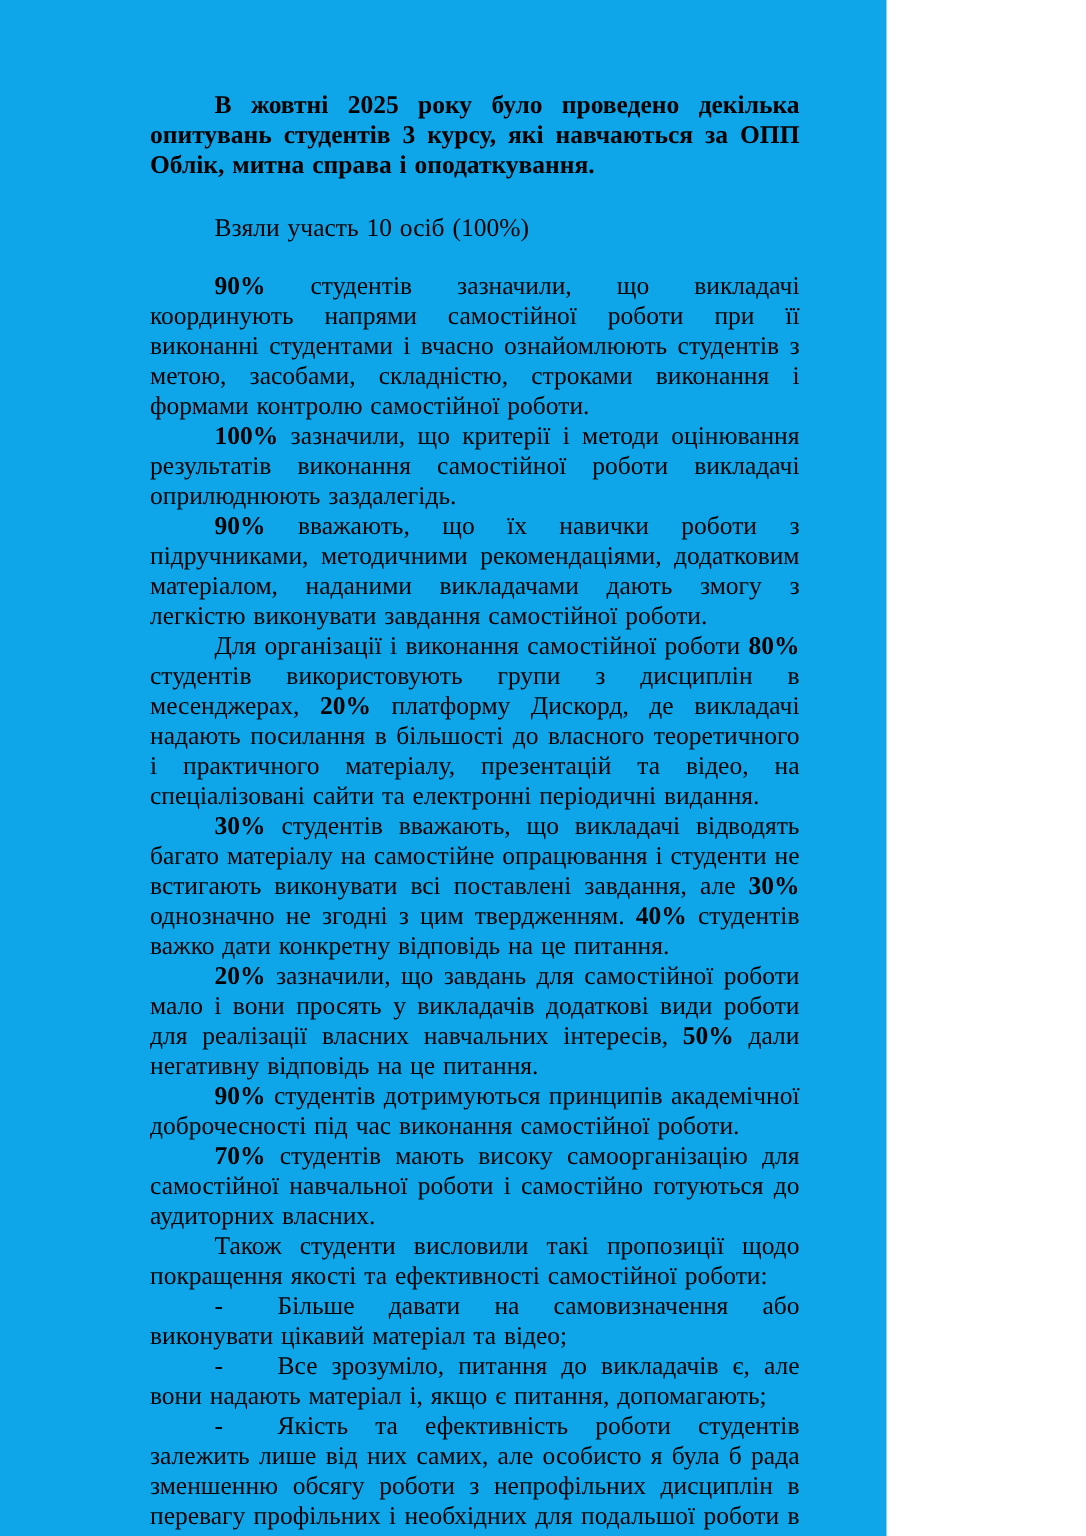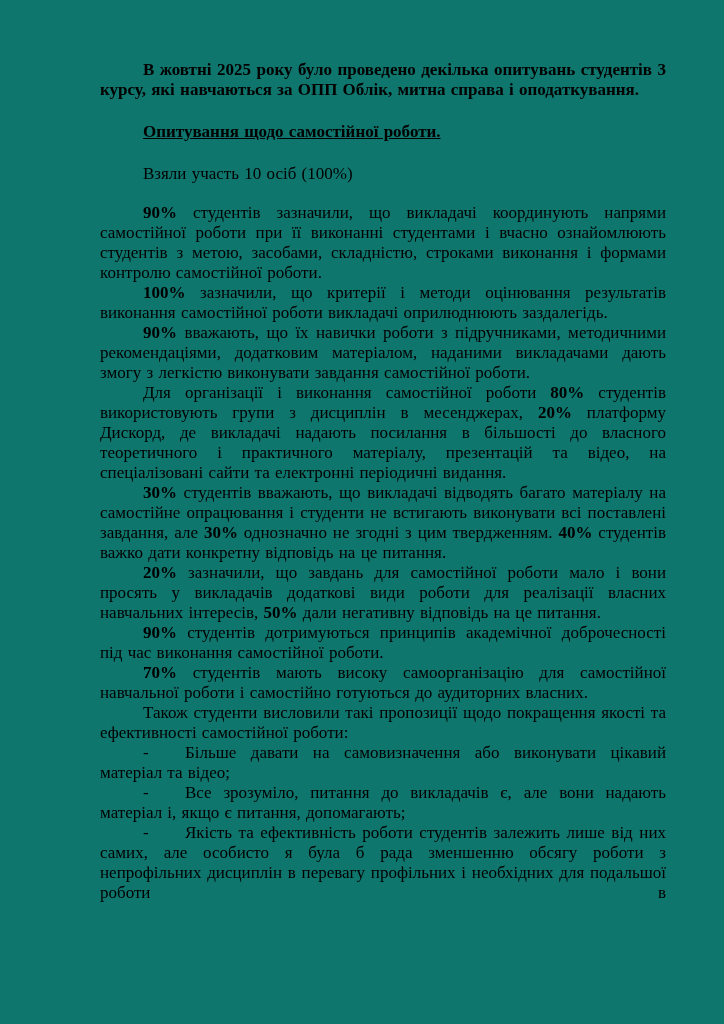--- a/index.html
+++ b/index.html
@@ -9,24 +9,24 @@
   }
   body {
     width: 724px;
     height: 1024px;
     overflow: hidden;
     font-family: "Liberation Serif", "DejaVu Serif", serif;
     color: #000000;
   }
   .page {
     box-sizing: border-box;
-    width: 724px;
+    width: 591px;
     height: 1024px;
     padding: 60px 58px 0 100px;
-    background: #0f766e;
+    background: #0ea5e9;
   }
   .para {
     margin: 0;
     font-size: 17px;
     line-height: 20px;
     text-align: justify;
     text-indent: 43px;
     word-spacing: 1px;
   }
   .para .b { font-weight: bold; }
@@ -54,21 +54,20 @@
     top: 0;
     text-indent: 0;
   }
   .cont { text-align-last: justify; }
 </style>
 </head>
 <body>
 
 <div class="page">
   <p class="para title"><span class="run b">В жовтні 2025 року було проведено декілька опитувань студентів 3 курсу, які навчаються за ОПП Облік, митна справа і оподаткування.</span></p>
-  <p class="para heading"><span class="run b">Опитування щодо самостійної роботи.</span></p>
   <p class="para plain"><span class="run">Взяли участь 10 осіб (100%)</span></p>
   <p class="para body"><span class="run b">90%</span><span class="run"> студентів зазначили, що викладачі координують напрями самостійної роботи при її виконанні студентами і вчасно ознайомлюють студентів з метою, засобами, складністю, строками виконання і формами контролю самостійної роботи.</span></p>
   <p class="para body"><span class="run b">100%</span><span class="run"> зазначили, що критерії і методи оцінювання результатів виконання самостійної роботи викладачі оприлюднюють заздалегідь.</span></p>
   <p class="para body"><span class="run b">90%</span><span class="run"> вважають, що їх навички роботи з підручниками, методичними рекомендаціями, додатковим матеріалом, наданими викладачами дають змогу з легкістю виконувати завдання самостійної роботи.</span></p>
   <p class="para body"><span class="run">Для організації і виконання самостійної роботи </span><span class="run b">80%</span><span class="run"> студентів використовують групи з дисциплін в месенджерах, </span><span class="run b">20%</span><span class="run"> платформу Дискорд, де викладачі надають посилання в більшості до власного теоретичного і практичного матеріалу, презентацій та відео, на спеціалізовані сайти та електронні періодичні видання.</span></p>
   <p class="para body"><span class="run b">30%</span><span class="run"> студентів вважають, що викладачі відводять багато матеріалу на самостійне опрацювання і студенти не встигають виконувати всі поставлені завдання, але </span><span class="run b">30%</span><span class="run"> однозначно не згодні з цим твердженням. </span><span class="run b">40%</span><span class="run"> студентів важко дати конкретну відповідь на це питання.</span></p>
   <p class="para body"><span class="run b">20%</span><span class="run"> зазначили, що завдань для самостійної роботи мало і вони просять у викладачів додаткові види роботи для реалізації власних навчальних інтересів, </span><span class="run b">50%</span><span class="run"> дали негативну відповідь на це питання.</span></p>
   <p class="para body"><span class="run b">90%</span><span class="run"> студентів дотримуються принципів академічної доброчесності під час виконання самостійної роботи.</span></p>
   <p class="para body"><span class="run b">70%</span><span class="run"> студентів мають високу самоорганізацію для самостійної навчальної роботи і самостійно готуються до аудиторних власних.</span></p>
   <p class="para body"><span class="run">Також студенти висловили такі пропозиції щодо покращення якості та ефективності самостійної роботи:</span></p>

